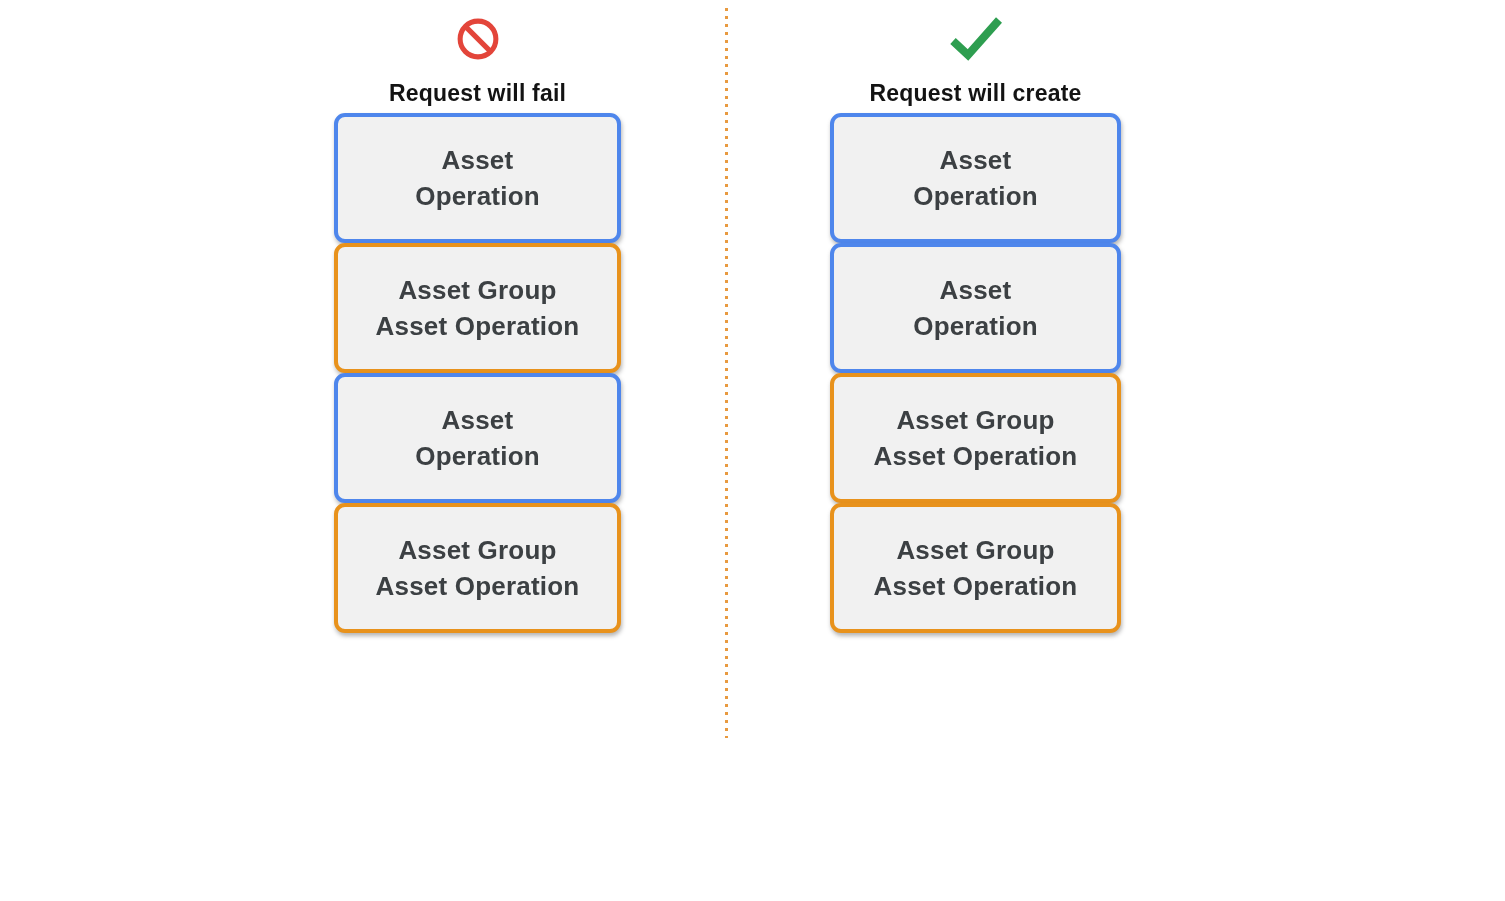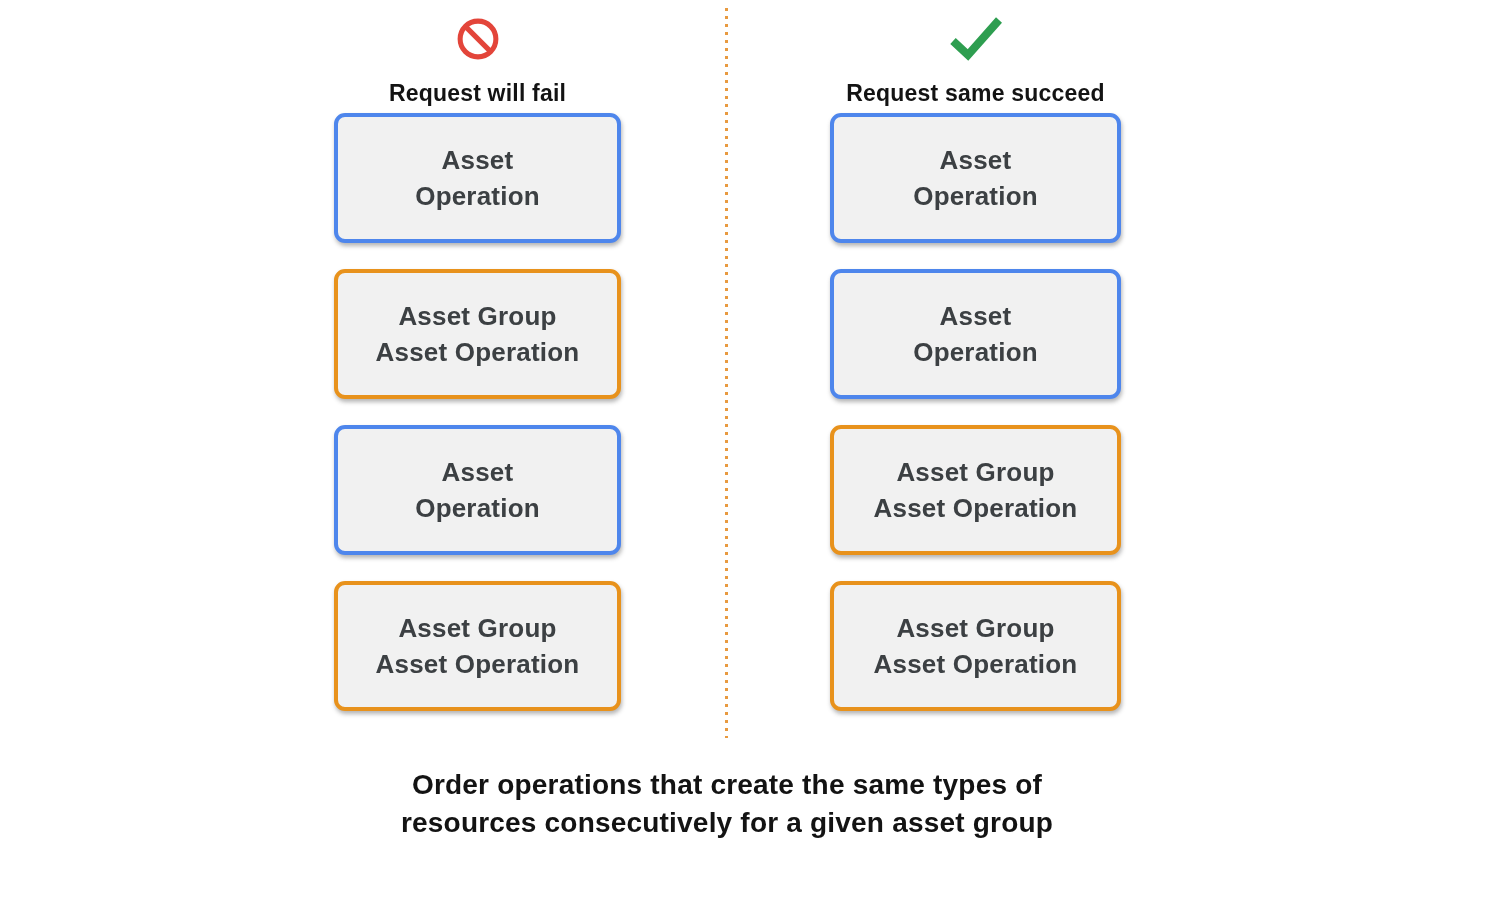--- a/index.html
+++ b/index.html
@@ -25,21 +25,21 @@
   .header-label {
     font-size: 23px; font-weight: 700; color: var(--heading_text, #131313);
     letter-spacing: 0.2px; white-space: nowrap;
   }
 
   .no-entry-icon circle,
   .no-entry-icon line { stroke: var(--red_icon, #e3453a); }
   .checkmark-icon path { stroke: var(--green_icon, #2e9e50); }
 
   .box {
-    height: 130px; margin-bottom: 26px;
+    height: 130px; 
     background: var(--box_fill, #f1f1f1);
     border: 4px solid #888;
     border-radius: 11px;
     display: flex; align-items: center; justify-content: center;
     box-shadow: 1px 3px 4px rgba(90, 90, 90, 0.45);
   }
   .box[data-type="asset-operation"]             { border-color: var(--blue_border, #4e86ec); }
   .box[data-type="asset-group-asset-operation"] { border-color: var(--orange_border, #e8921c); align-items: center; }
   .box-label {
     font-size: 26px; line-height: 36px; font-weight: 700;
@@ -101,37 +101,35 @@
 
   <div class="divider"></div>
 
   <div class="column column-succeed">
     <div class="col-header">
       <span class="icon-wrap">
         <svg class="checkmark-icon" width="62" height="46" viewBox="0 0 62 46">
           <path d="M8 26 L23 40 L54 5" fill="none" stroke-width="8"></path>
         </svg>
       </span>
-      <div class="header-label">Request same succeed</div>
+      <div class="header-label">Request will create</div>
     </div>
 
     <div class="box" data-type="asset-operation">
       <span class="box-label">Asset
 Operation</span>
     </div>
     <div class="box" data-type="asset-operation">
       <span class="box-label">Asset
 Operation</span>
     </div>
     <div class="box" data-type="asset-group-asset-operation">
       <span class="box-label">Asset Group
 Asset Operation</span>
     </div>
     <div class="box" data-type="asset-group-asset-operation">
       <span class="box-label">Asset Group
 Asset Operation</span>
     </div>
   </div>
 
-  <div class="caption">Order operations that create the same types of
-resources consecutively for a given asset group</div>
 
 </div>
 
 </body></html>

